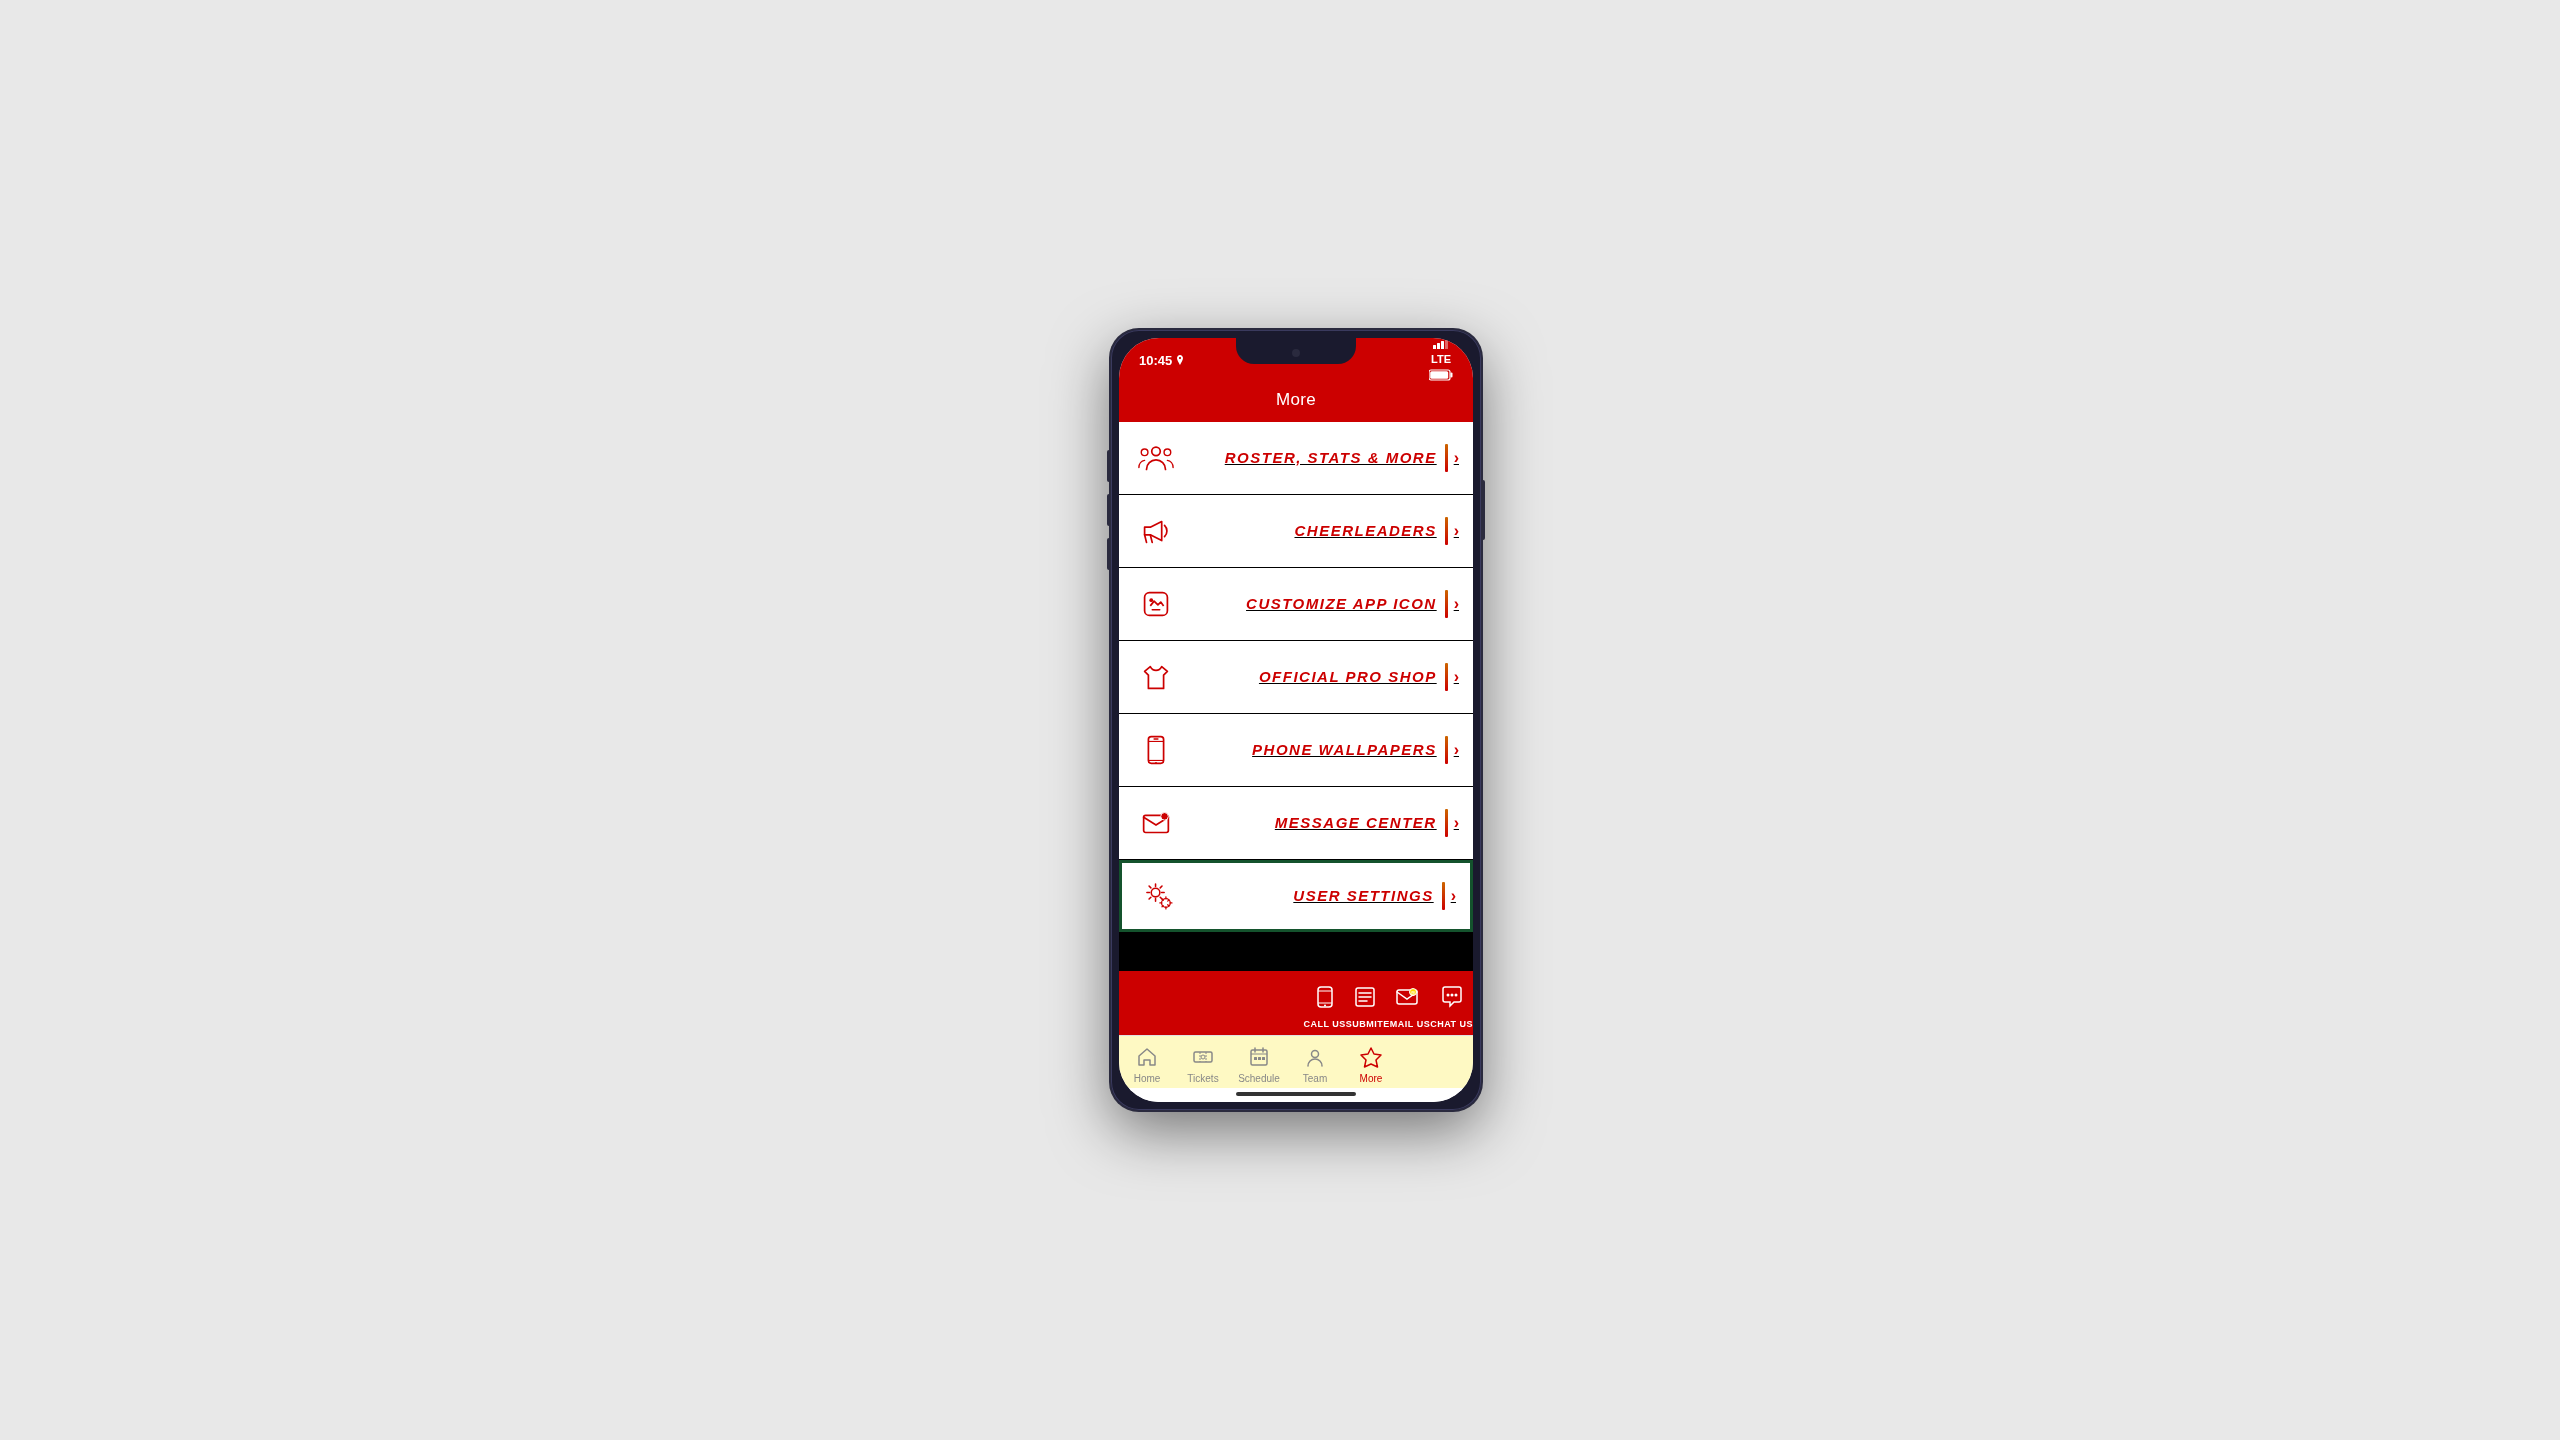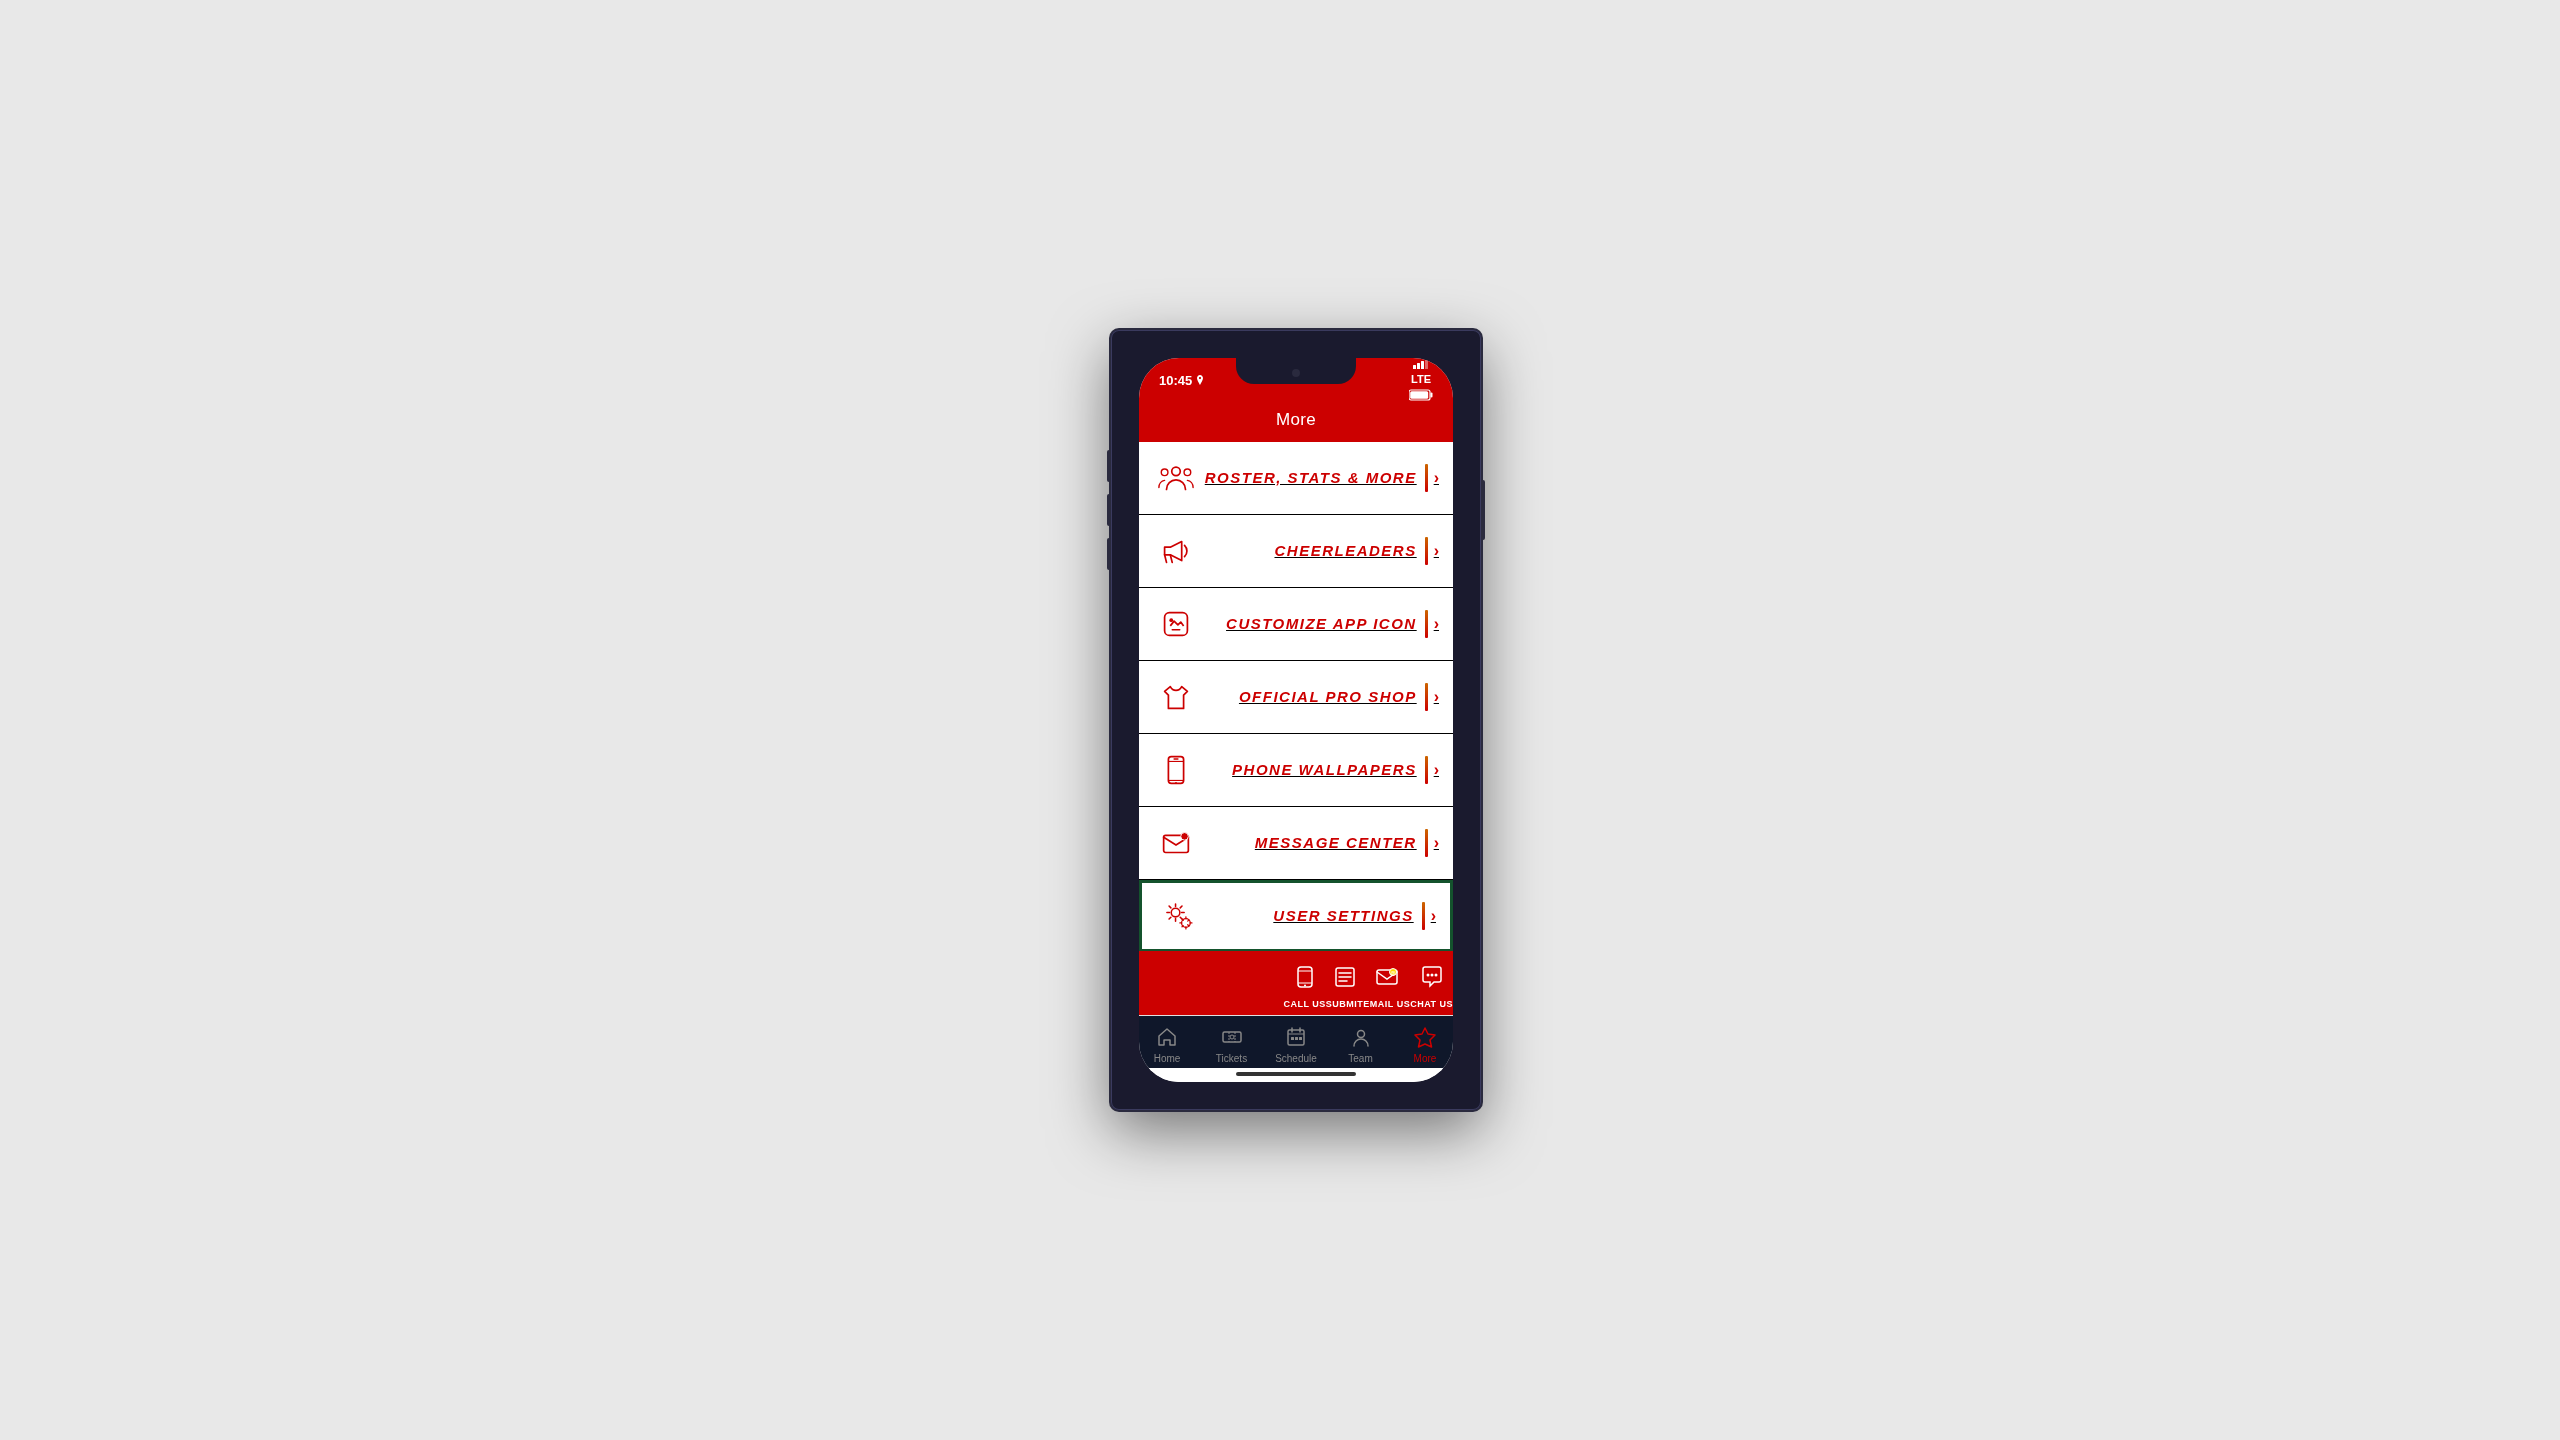--- a/index.html
+++ b/index.html
@@ -9,22 +9,22 @@
       justify-content: center;
       align-items: center;
       min-height: 100vh;
       font-family: -apple-system, BlinkMacSystemFont, 'Helvetica Neue', sans-serif;
     }
 
     .phone-outer {
       width: 370px;
       height: 780px;
       background: #1a1a2e;
-      border-radius: 8px;
-      padding: 28px;
+      border-radius: 28px;
+      padding: 8px;
       box-shadow: 
         0 0 0 2px #2a2a3e,
         0 20px 60px rgba(0,0,0,0.5),
         inset 0 0 0 1px #3a3a5e;
       position: relative;
       margin-left: 32px;
     }
 
     
     .phone-outer::before {
@@ -229,23 +229,23 @@
     .support-label {
       color: white;
       font-size: 9px;
       font-weight: 700;
       letter-spacing: 0.5px;
       text-transform: uppercase;
     }
 
     
     .bottom-nav {
-      background: #0f172a;
-      display: flex;
-      justify-content: space-between;
+      background: #fef9c3;
+      display: flex;
+      justify-content: flex-start;
       padding: 8px 0 4px;
       border-top: 1px solid #e0e0e0;
       flex-shrink: 0;
     }
 
     .nav-item {
       display: flex;
       flex-direction: column;
       align-items: center;
       gap: 3px;

